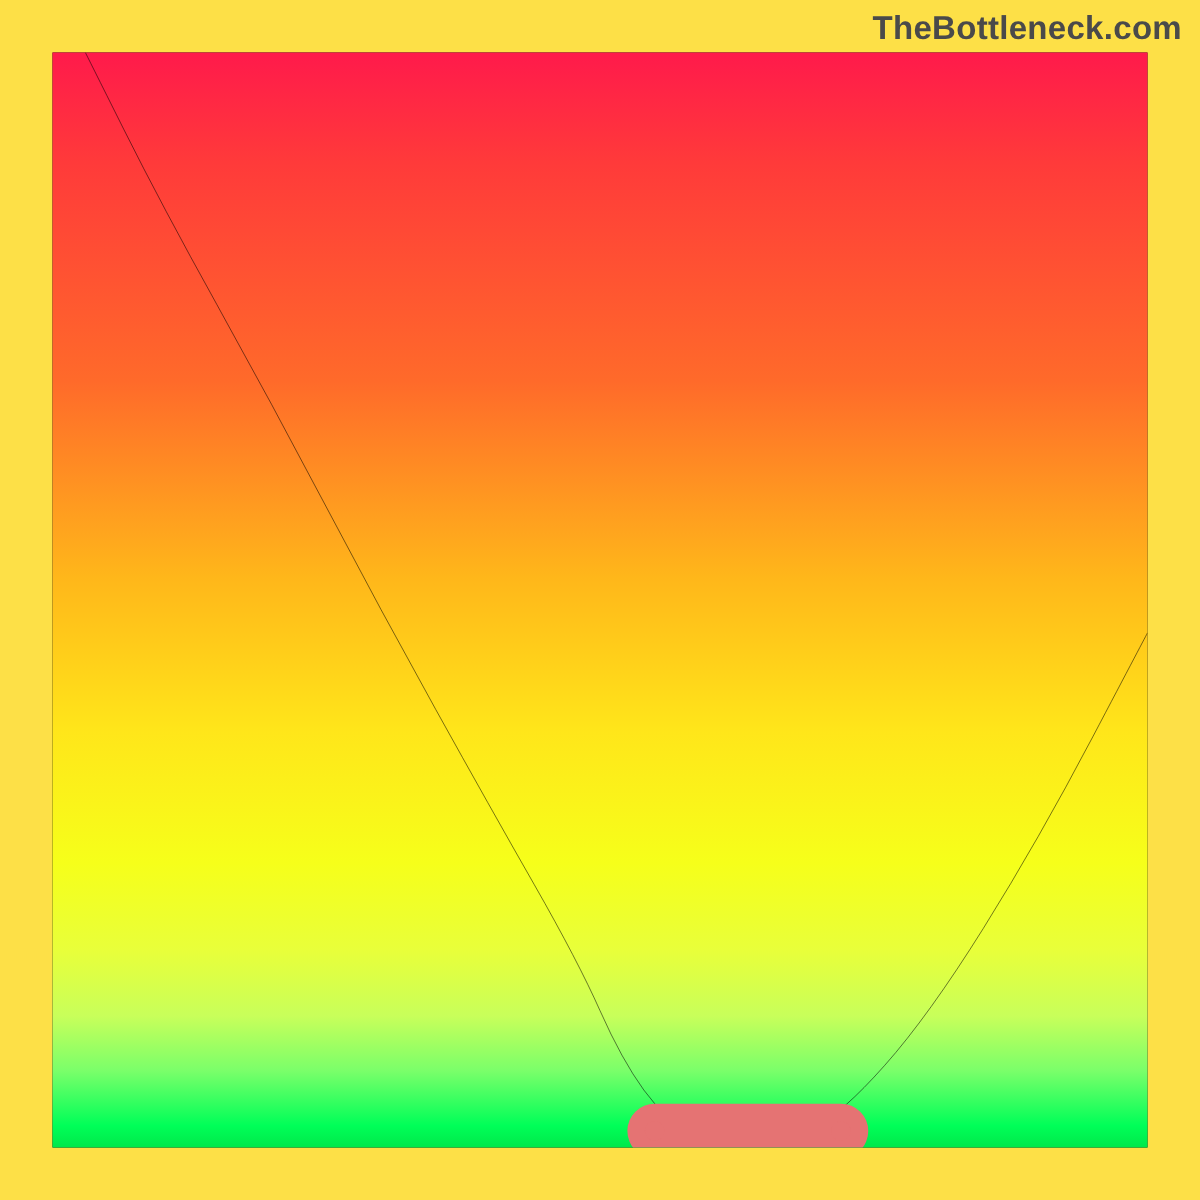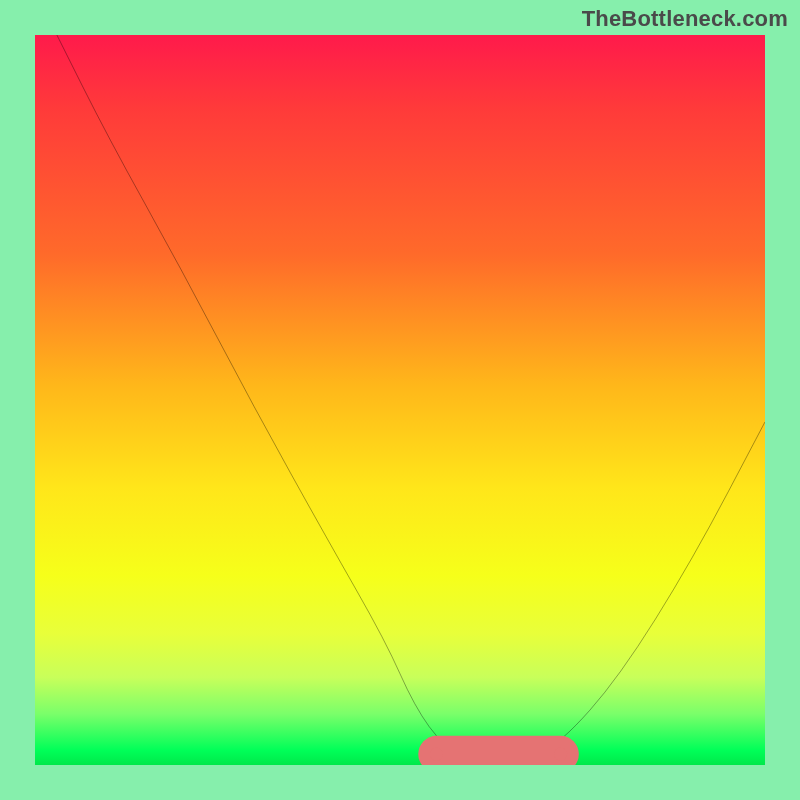--- a/index.html
+++ b/index.html
@@ -8,21 +8,21 @@
     width: 800px;
     height: 800px;
     background: #000;
     overflow: hidden;
     font-family: Arial, Helvetica, sans-serif;
   }
   .frame {
     position: relative;
     width: 800px;
     height: 800px;
-    background: #86efac;
+    background: #fde047;
   }
   .watermark {
     position: absolute;
     top: 6px;
     right: 12px;
     color: #4a4a4a;
     font-size: 22px;
     font-weight: 600;
     letter-spacing: 0.2px;
     z-index: 5;

